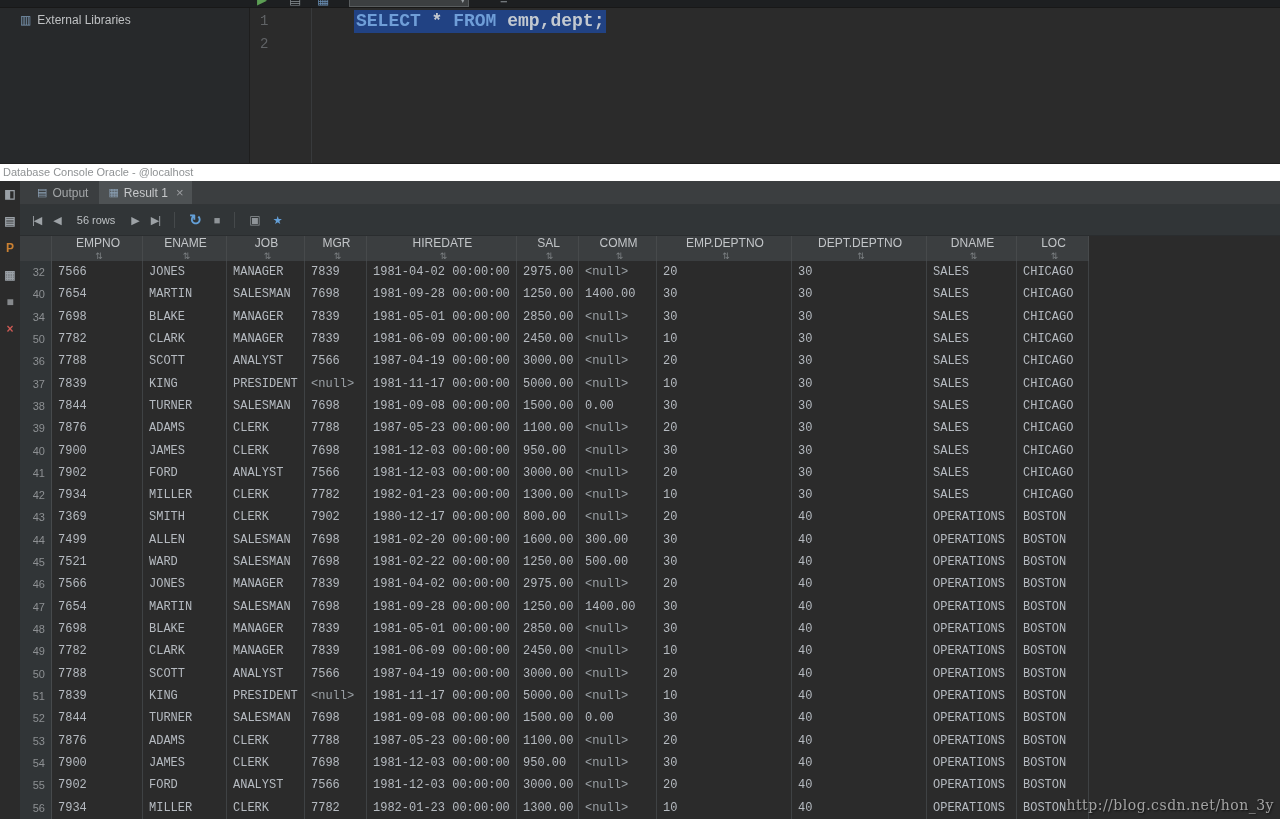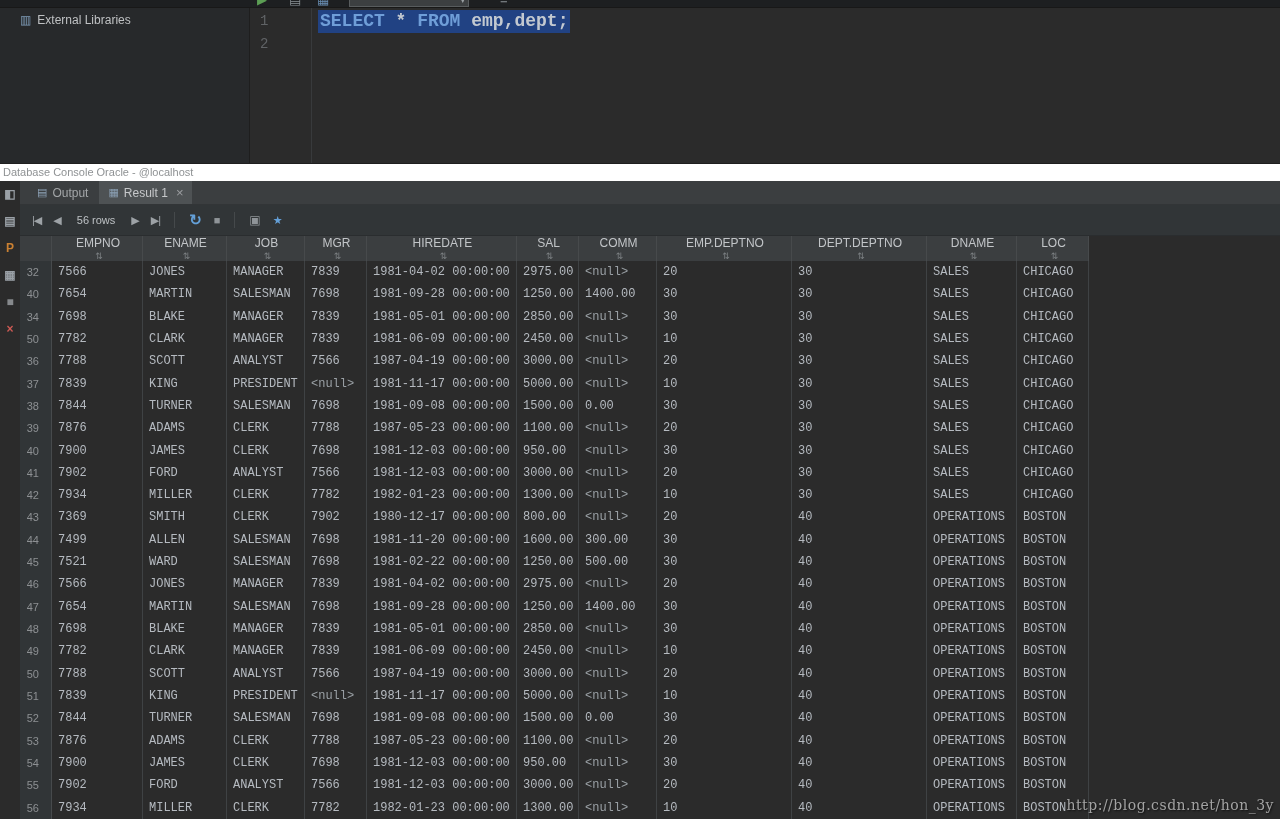--- a/index.html
+++ b/index.html
@@ -23,21 +23,21 @@
 
   
   .main { display:flex; height:155px; }
   .project-panel { width:250px; background:#27292b; border-right:1px solid #1e1e1e; padding-top:3px; }
   .proj-item { display:flex; align-items:center; gap:6px; padding:2px 6px 2px 20px; color:#bfc1c3; font-size:12px; }
   .proj-icon { color:#7f9cb8; font-size:12px; }
 
   .editor { flex:1; display:flex; font-family:"Liberation Mono", monospace; background:#2b2b2b; }
   .gutter { width:62px; padding:2px 0 0 10px; color:#606366; font-size:14px; line-height:23px; border-right:1px solid #383a3c; }
   .code-area { flex:1; padding:2px 0 0 6px; font-size:18px; font-weight:bold; line-height:23px; }
-  .code-line { height:23px; white-space:pre; }
+  .code-line { height:23px; white-space:pre;margin-left:36px; }
   .sel { background:#214283; padding:1px 2px 2px 2px; }
   .tok-keyword { color:#6f9ed8; }
   .tok-plain { color:#c3c9d0; }
 
   
   .console-caption { height:18px; line-height:16px; background:#ffffff; color:#8f9294;
                      font-size:11px; padding-left:3px; border-top:1px solid #1f1f1f; }
 
   
   .bottom { height:638px; position:relative; background:#2b2b2b; }
@@ -76,21 +76,21 @@
            border-right:1px solid #474a4c; overflow:hidden; white-space:nowrap;flex-direction:column; }
   .corner { background:#3b3e40; }
   .sort { font-size:9px; color:#7c8083; margin-left:2px; }
 
   .body-row { height:22.32px; }
   .cell { font-family:"Liberation Mono", monospace; font-size:12px; color:#b5bac0;
           padding:0 2px 0 6px; border-right:1px solid #3f4244; line-height:22.32px;
           overflow:hidden; white-space:nowrap; }
   .cell.null { color:#9aa0a5;font-family:Liberation Mono, monospace; }
   .rownum { font-family:"Liberation Sans", sans-serif; font-size:11px; color:#8d9093;
-            background:#313537; text-align:right; padding-right:12px;
+            background:#313537; text-align:right; padding-right:6px;
             border-right:1px solid #474a4c; }
 
   
   .watermark { position:absolute; right:6px; bottom:6px; z-index:10;
                font-family:"DejaVu Serif", serif; font-size:14px; color:#bdbdbd;
                opacity:.82; text-shadow:1px 1px 2px rgba(0,0,0,.8); letter-spacing:.5px; }
 </style>
 </head>
 <body>
 
@@ -375,21 +375,21 @@
             <div class="cell">40</div>
             <div class="cell">OPERATIONS</div>
             <div class="cell">BOSTON</div>
           </div>
           <div class="grid-row body-row">
             <div class="cell rownum">44</div>
             <div class="cell">7499</div>
             <div class="cell">ALLEN</div>
             <div class="cell">SALESMAN</div>
             <div class="cell">7698</div>
-            <div class="cell">1981-11-20 00:00:00</div>
+            <div class="cell">1981-02-20 00:00:00</div>
             <div class="cell">1600.00</div>
             <div class="cell">300.00</div>
             <div class="cell">30</div>
             <div class="cell">40</div>
             <div class="cell">OPERATIONS</div>
             <div class="cell">BOSTON</div>
           </div>
           <div class="grid-row body-row">
             <div class="cell rownum">45</div>
             <div class="cell">7521</div>

